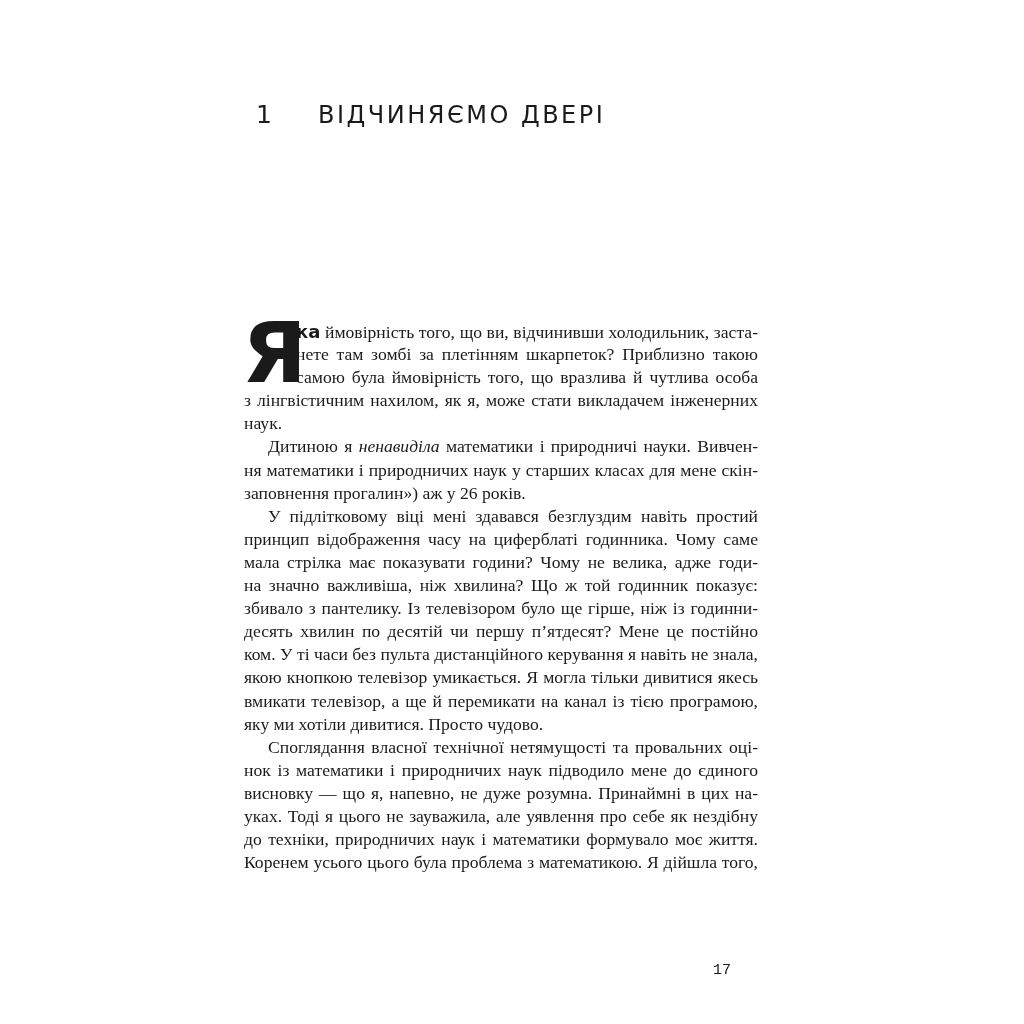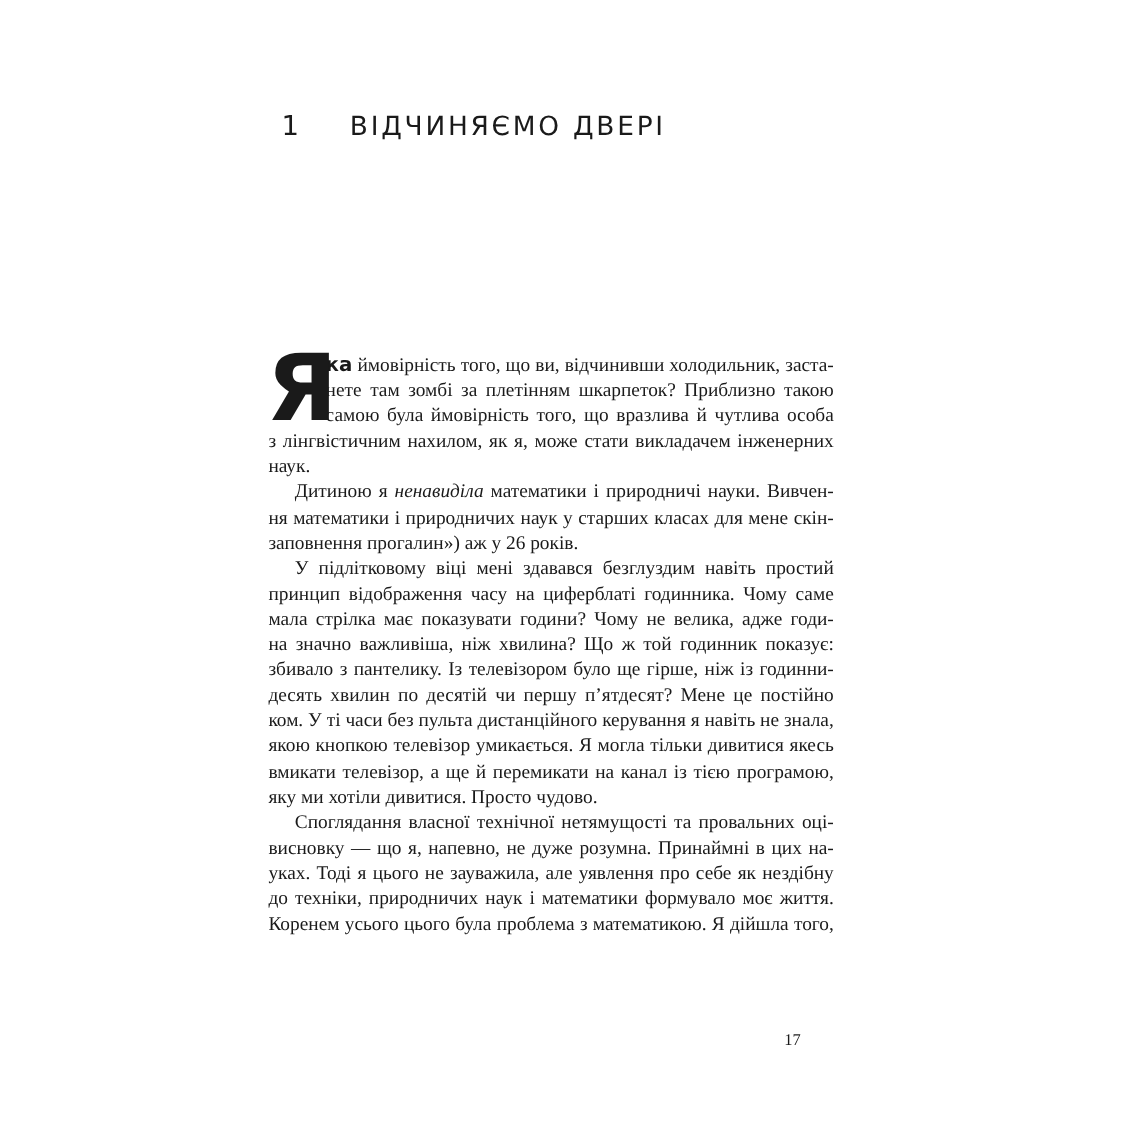--- a/index.html
+++ b/index.html
@@ -20,22 +20,22 @@
   .line.indent { text-indent: 24px; }
   .line.dc { margin-left: 52px; }
   .drop-cap {
     position: absolute; left: -2px; top: 2px;
     font-family: "DejaVu Sans", sans-serif; font-weight: bold;
     font-size: 84px; line-height: 62px; height: 64px;
   }
   .lead-word { font-family: "DejaVu Sans", sans-serif; font-weight: bold; font-size: 18px; }
   .em { font-style: italic; }
   .page-number {
-    position: absolute; left: 713px; top: 938px;
-    font-family: Liberation Serif, serif; font-size: 15px; text-align: right;
+    position: absolute; left: 713px; top: 962px;
+    font-family: Liberation Mono, monospace; font-size: 15px; text-align: right;
   }
 </style>
 </head>
 <body>
 
 <div class="chapter-heading">
   <span class="chapter-num">1</span><span>ВІДЧИНЯЄМО ДВЕРІ</span>
 </div>
 
 <div class="text-block">
@@ -63,20 +63,21 @@
     <span class="line">збивало з пантелику. Із телевізором було ще гірше, ніж із годинни-</span>
     <span class="line">десять хвилин по десятій чи першу п’ятдесят? Мене це постійно</span>
     <span class="line">ком. У ті часи без пульта дистанційного керування я навіть не знала,</span>
     <span class="line">якою кнопкою телевізор умикається. Я могла тільки дивитися якесь</span>
     <span class="line">вмикати телевізор, а ще й перемикати на канал із тією програмою,</span>
     <span class="line last">яку ми хотіли дивитися. Просто чудово.</span>
   </div>
 
   <div>
     <span class="line indent">Споглядання власної технічної нетямущості та провальних оці-</span>
+    <span class="line">нок із математики і природничих наук підводило мене до єдиного</span>
     <span class="line">висновку — що я, напевно, не дуже розумна. Принаймні в цих на-</span>
     <span class="line">уках. Тоді я цього не зауважила, але уявлення про себе як нездібну</span>
     <span class="line">до техніки, природничих наук і математики формувало моє життя.</span>
     <span class="line">Коренем усього цього була проблема з математикою. Я дійшла того,</span>
   </div>
 </div>
 
 <div class="page-number">17</div>
 
 </body></html>

